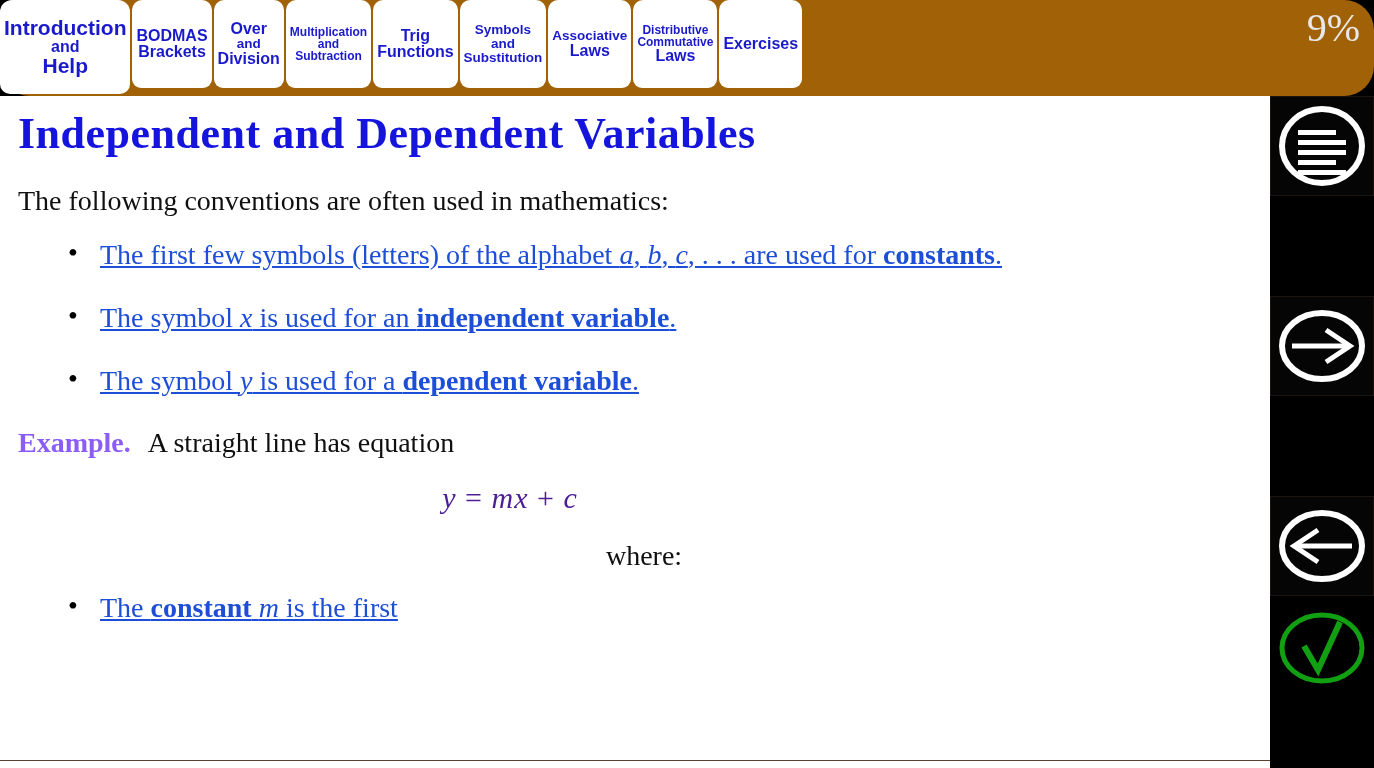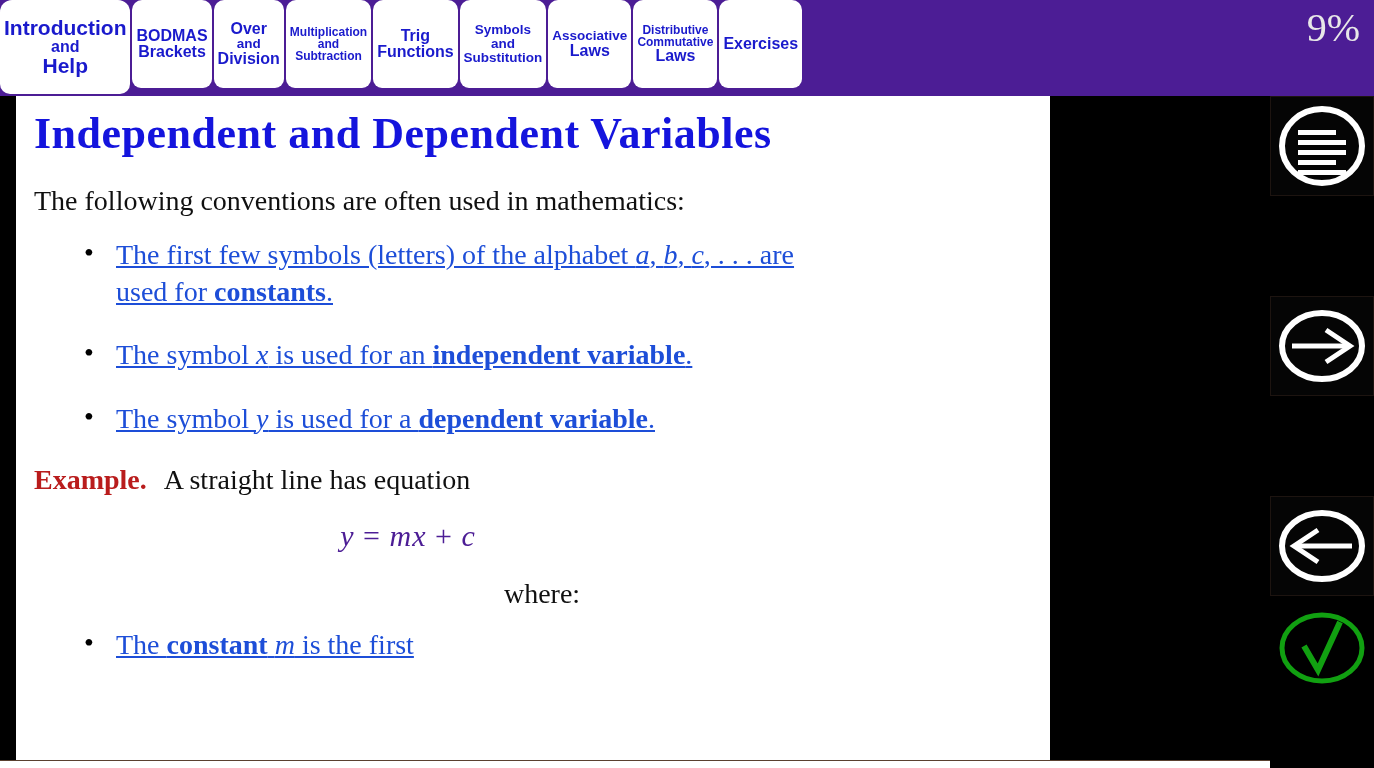--- a/index.html
+++ b/index.html
@@ -21,24 +21,25 @@
     background: #000000;
     overflow: hidden;
   }
 
   
   #tabbar {
     position: absolute;
     left: 0; top: 0;
     width: 1374px;
     height: 96px;
-    background: #4c1d95;
+    background: #a16207;
     display: flex;
     align-items: flex-start;
     box-sizing: border-box;
+    border-radius: 30px;
   }
   .tab {
     background: #ffffff;
     border-radius: 10px 10px 9px 9px;
     margin-right: 2px;
     height: 88px;
     display: flex;
     flex-direction: column;
     align-items: center;
     justify-content: center;
@@ -75,23 +76,23 @@
     color: #e8e8e8;
     font-family: "Liberation Serif", serif;
     font-size: 40px;
     letter-spacing: 0px;
     line-height: 1;
   }
 
   
   #content {
     position: absolute;
-    left: 16px;
+    left: 0;
     top: 96px;
-    width: 1034px;
+    width: 1270px;
     height: 672px;
     background: #ffffff;
     overflow: hidden;
     box-sizing: border-box;
     padding: 0;
   }
   #slide-title {
     color: #1414DD;
     font-family: "Liberation Serif", serif;
     font-weight: bold;
@@ -257,21 +258,21 @@
       </li>
       <li>
         <span>The symbol </span><span class="mi">x</span><span> is used for an </span><span class="bold">independent variable</span><span>.</span>
       </li>
       <li>
         <span>The symbol </span><span class="mi">y</span><span> is used for a </span><span class="bold">dependent variable</span><span>.</span>
       </li>
     </ul>
 
     <div class="para" style="margin-top:20px;">
-      <span style="color:#b91c1c; font-weight:bold;">Example.</span>
+      <span style="color:#8b5cf6; font-weight:bold;">Example.</span>
       <span style="margin-left:10px;">A straight line has equation</span>
     </div>
 
     <div id="equation">
       <span>y</span><span class="op"> = </span><span>mx</span><span class="op"> + </span><span>c</span>
     </div>
 
     <div class="para" style="margin-top:24px;text-align:center;">where:</div>
 
     <ul class="bullets tight" style="margin-top:16px;">

